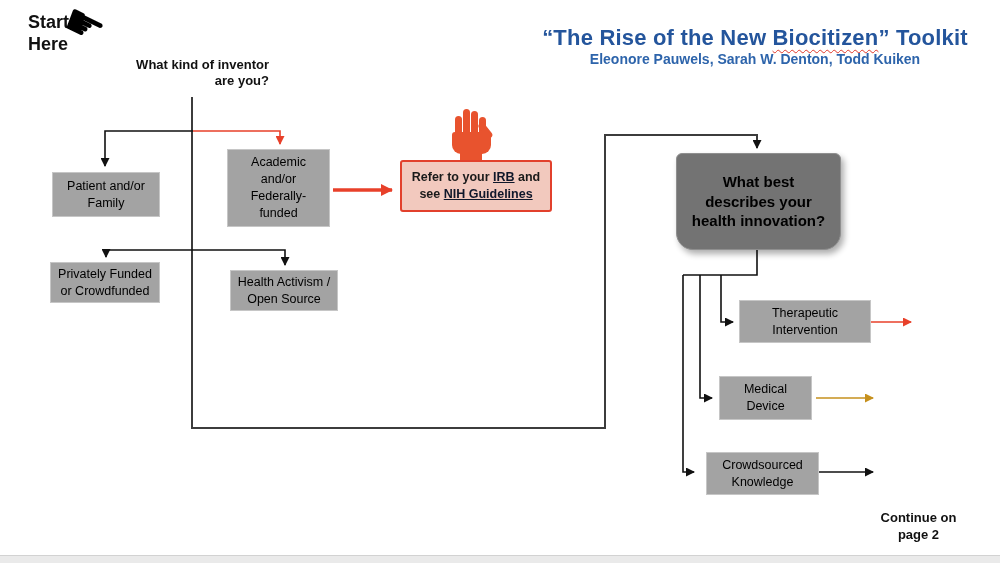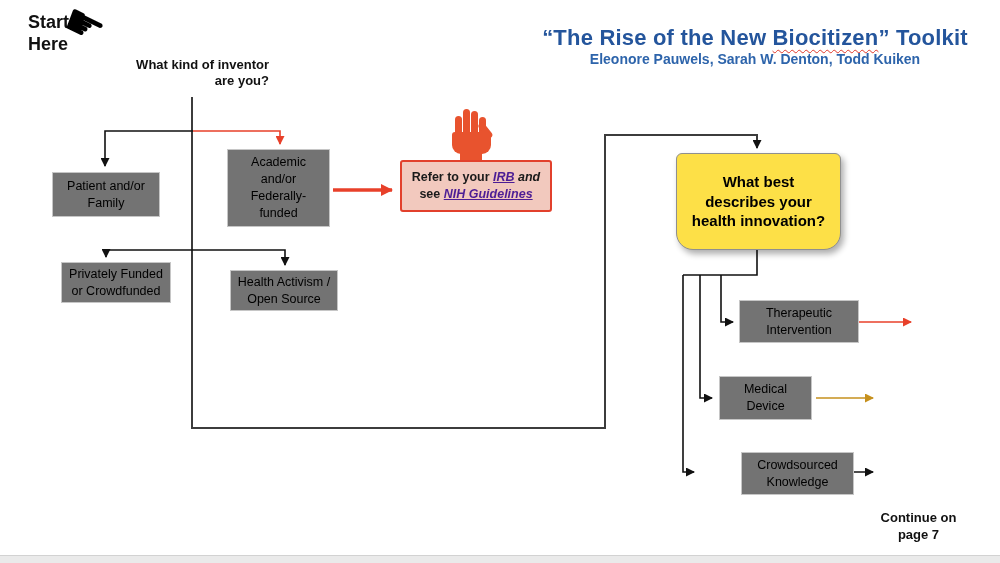--- a/index.html
+++ b/index.html
@@ -25,44 +25,44 @@
   .authors{
     left:520px;top:51px;width:470px;text-align:center;
     font-size:14px;font-weight:bold;color:#2d64ab;
   }
   
   .start-label{left:28px;top:12px;width:44px;font-size:18px;font-weight:bold;line-height:1.2;}
   .pointer{left:64px;top:2px;font-size:46px;color:#000;transform:rotate(26deg);line-height:1;}
   .q-inventor{left:117px;top:57px;width:152px;text-align:right;font-size:13px;font-weight:bold;line-height:1.25;}
   
   .obox{
-    background:#737373;border:1px solid #c6c6c6;
+    background:#a3a3a3;border:1px solid #c6c6c6;
     display:flex;align-items:center;justify-content:center;text-align:center;
     font-size:12.5px;line-height:1.35;color:#000;box-sizing:border-box;padding:2px 6px;
   }
   .box-patient{left:52px;top:172px;width:108px;height:45px;}
   .box-academic{left:227px;top:149px;width:103px;height:78px;padding:2px 12px;}
-  .box-privately{left:50px;top:262px;width:110px;height:41px;margin-left:11px;}
+  .box-privately{left:50px;top:262px;width:110px;height:41px;}
   .box-health{left:230px;top:270px;width:108px;height:41px;}
-  .box-therapeutic{left:739px;top:300px;width:120px;height:43px;}
+  .box-therapeutic{left:739px;top:300px;width:132px;height:43px;}
   .box-medical{left:719px;top:376px;width:93px;height:44px;}
-  .box-crowd{left:741px;top:452px;width:113px;height:43px;}
+  .box-crowd{left:706px;top:452px;width:113px;height:43px;}
   
   .refer{
     left:400px;top:160px;width:152px;height:52px;
     background:#f2c9be;border:2px solid #e2402c;border-radius:3px;
     display:flex;flex-direction:column;align-items:center;justify-content:center;
     font-size:12.5px;font-weight:bold;color:#1a1a1a;line-height:1.35;box-sizing:border-box;
   }
-  .refer a{color:#4c1d95;text-decoration:underline;cursor:pointer;font-style:italic;}
-  .refer .it{font-style:italic;margin-top:19px;}
+  .refer a{color:#0f172a;text-decoration:underline;cursor:pointer;}
+  .refer .it{margin-top:19px;}
   
   .qbox{
     left:676px;top:153px;width:165px;height:97px;
-    background:#fde047;border:1px solid #8f8f8f;
+    background:#737373;border:1px solid #8f8f8f;
     border-radius:6px 6px 17px 17px;
     box-shadow:3px 4px 6px rgba(0,0,0,.32);
     display:flex;align-items:center;justify-content:center;text-align:center;
     font-size:15px;font-weight:bold;color:#000;line-height:1.3;box-sizing:border-box;padding:4px 14px;
   }
   
   .continue{left:866px;top:510px;width:105px;text-align:center;font-size:13px;font-weight:bold;line-height:1.3;}
   .bottom-strip{left:0;top:555px;width:1000px;height:8px;background:#eaeaea;border-top:1px solid #d2d2d2;box-sizing:border-box;}
   
   svg.connectors{position:absolute;left:0;top:0;pointer-events:none;}
@@ -147,14 +147,14 @@
 <div class="abs obox box-therapeutic">
   <span>Therapeutic Intervention</span>
 </div>
 <div class="abs obox box-medical">
   <span>Medical Device</span>
 </div>
 <div class="abs obox box-crowd">
   <span>Crowdsourced Knowledge</span>
 </div>
 
-<div class="abs continue">Continue on page 7</div>
+<div class="abs continue">Continue on page 2</div>
 <div class="abs bottom-strip"></div>
 
 </body></html>

